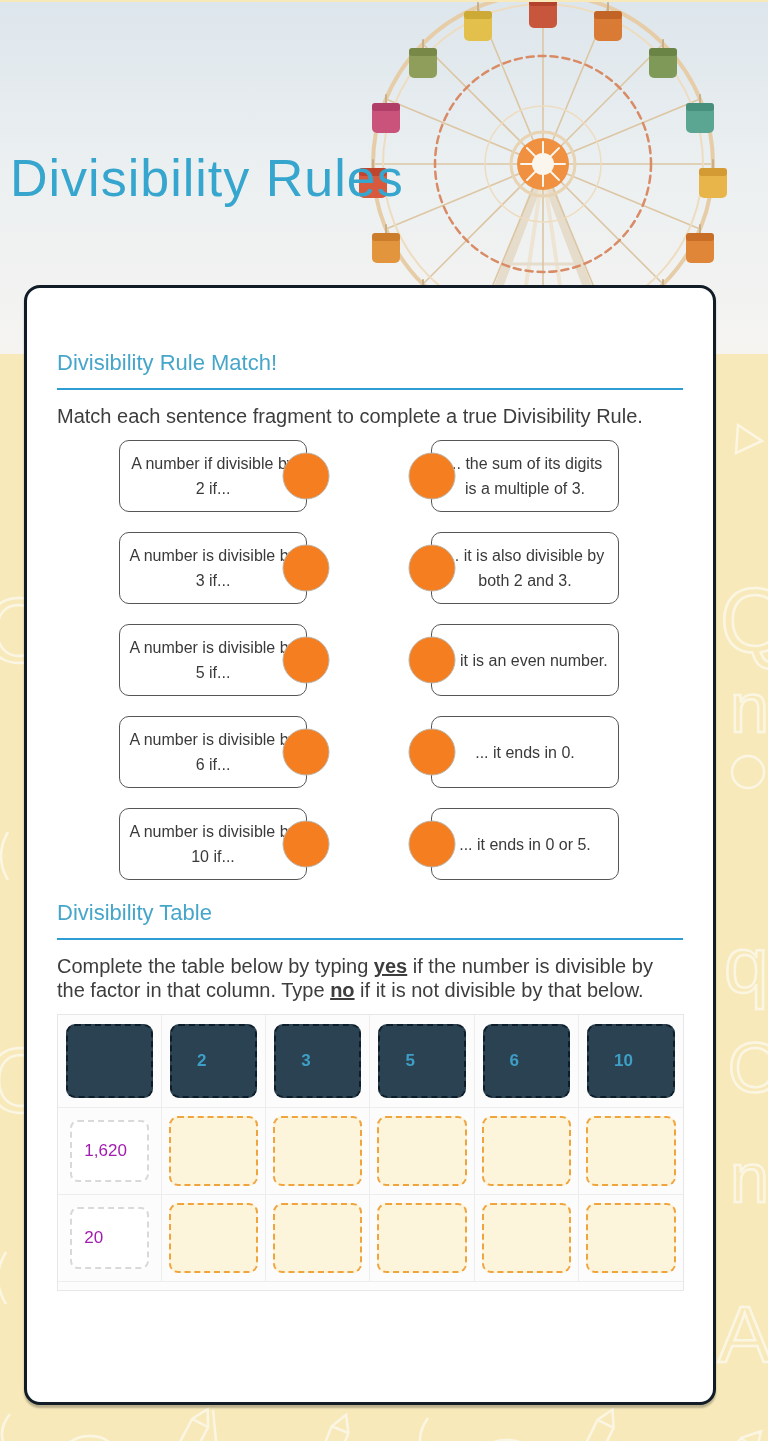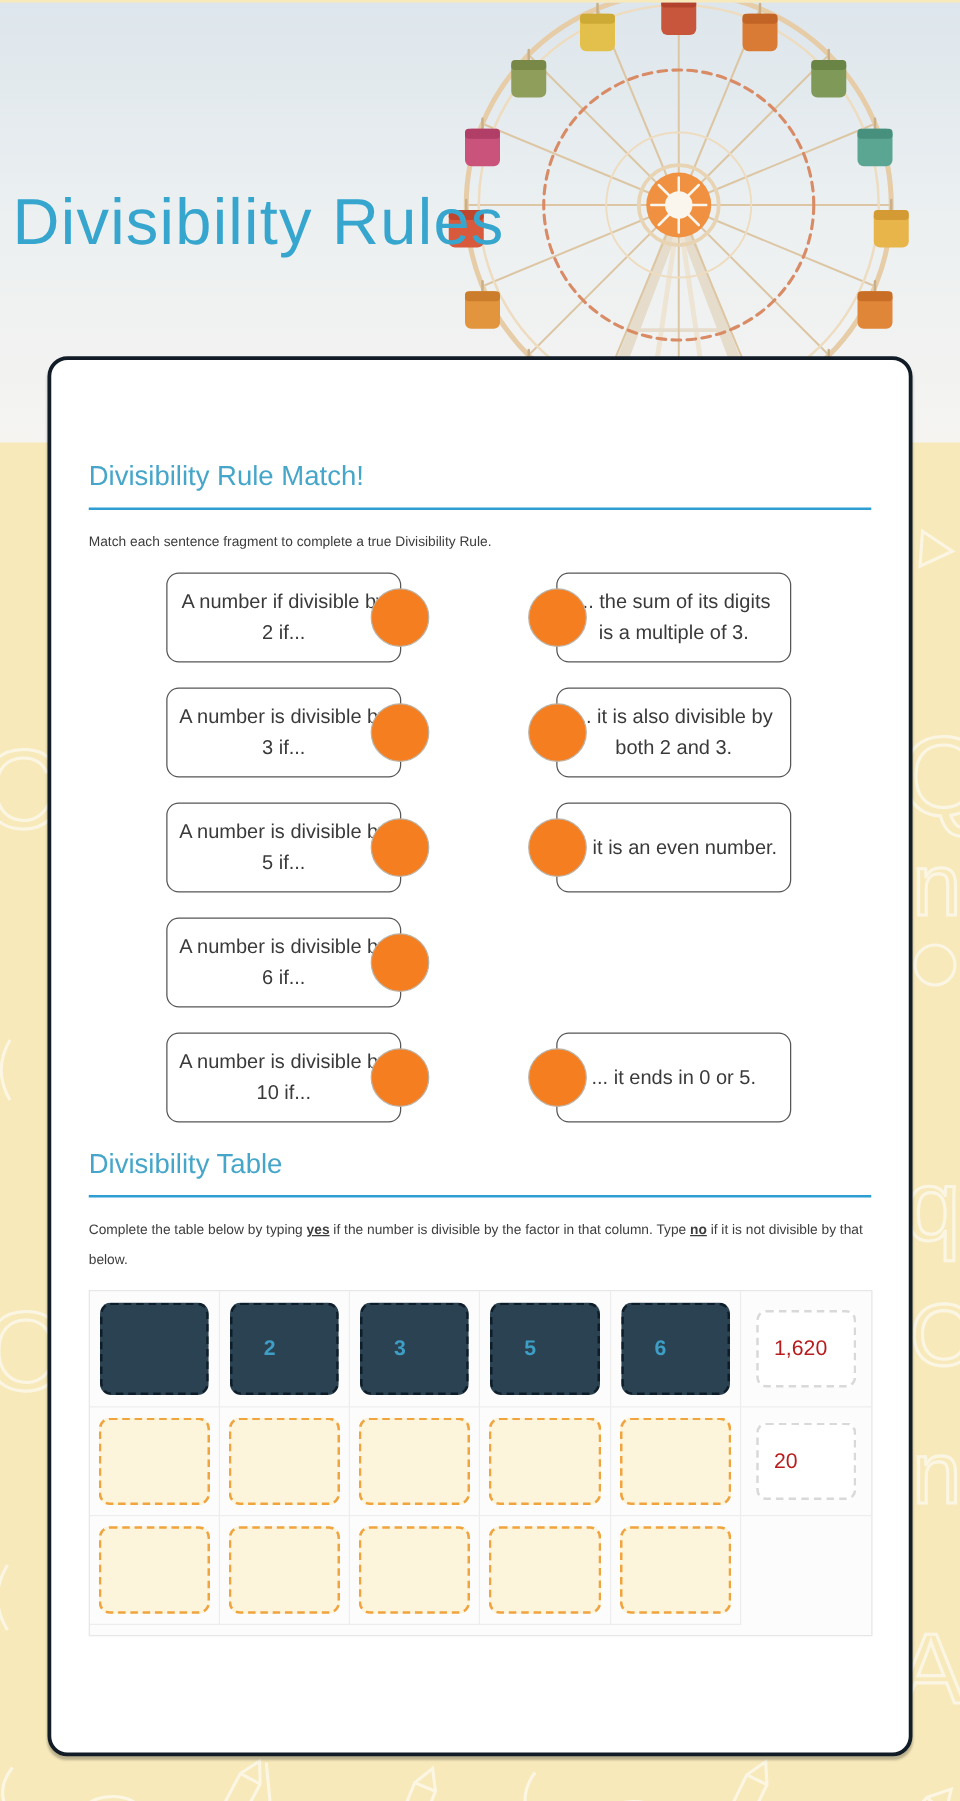--- a/index.html
+++ b/index.html
@@ -22,33 +22,33 @@
     position:absolute; left:10px; top:146px;
     font-size:52px; font-weight:400; letter-spacing:1px;
     color:#37a6cf; z-index:3;
   }
 
   
   .doodles { position:absolute; left:0; top:352px; z-index:0; }
 
   
   .card {
-    position:absolute; left:38px; top:285px; width:692px; height:1120px;
+    position:absolute; left:24px; top:285px; width:692px; height:1120px;
     background:#ffffff; border:3px solid #111c27; border-radius:16px;
     box-shadow:0 3px 2px rgba(0,0,0,0.25);
-    padding:80px 30px 0 30px; z-index:2;
+    padding:62px 30px 0 30px; z-index:2;
   }
 
   .section-heading {
     color:#46a6c9; font-size:22px; font-weight:400;
     padding-bottom:12px; border-bottom:2px solid #2d9dd2;
     margin-bottom:14px;
   }
   .instructions {
-    font-size:11px; line-height:24px; color:#3d3d3d; margin-bottom:12px;
+    font-size:20px; line-height:24px; color:#3d3d3d; margin-bottom:12px;
   }
   .instructions b { font-weight:700;text-decoration:underline; }
 
   
   .match-area { margin-top:2px; }
   .match-row { display:flex; align-items:flex-start; margin:0 0 20px 62px; }
   .match-box {
     width:188px; min-height:72px; position:relative;
     border:1.5px solid #565656; border-radius:10px; background:#fff;
     padding:10px 8px; display:flex; align-items:center; justify-content:center;
@@ -80,21 +80,21 @@
     border:2px dashed #0d1d29; border-radius:9px;
     display:flex; align-items:center;
   }
   .header-box span {
     margin-left:30%; color:#3d9fc6; font-size:17px; font-weight:700;
   }
   .label-box {
     width:88%; height:62px; background:#ffffff;
     border:2px dashed #d9d9d9; border-radius:8px;
     display:flex; align-items:center; padding-left:12px;
-    font-size:17px; color:#b91c1c;
+    font-size:17px; color:#a21caf;
   }
   .answer-box {
     width:100%; height:70px; background:#fdf4dc;
     border:2px dashed #f0a43d; border-radius:9px; cursor:text;
   }
 </style>
 </head>
 <body>
 
 <div class="hero">
@@ -301,20 +301,24 @@
           <span>... it is an even number.</span>
           <span class="dot west"></span>
         </div>
       </div>
 
       <div class="match-row">
         <div class="match-box left">
           <span>A number is divisible by 6 if...</span>
           <span class="dot east"></span>
         </div>
+        <div class="match-box right">
+          <span>... it ends in 0.</span>
+          <span class="dot west"></span>
+        </div>
       </div>
 
       <div class="match-row">
         <div class="match-box left">
           <span>A number is divisible by 10 if...</span>
           <span class="dot east"></span>
         </div>
         <div class="match-box right">
           <span>... it ends in 0 or 5.</span>
           <span class="dot west"></span>
@@ -347,20 +351,25 @@
       <div class="t-cell head">
           <div class="header-box">
             <span>5</span>
           </div>
         </div>
       <div class="t-cell head">
           <div class="header-box">
             <span>6</span>
           </div>
         </div>
+      <div class="t-cell head">
+          <div class="header-box">
+            <span>10</span>
+          </div>
+        </div>
 
       <div class="t-cell body">
           <div class="label-box">1,620</div>
         </div>
       <div class="t-cell body">
           <div class="answer-box"></div>
         </div>
       <div class="t-cell body">
           <div class="answer-box"></div>
         </div>

